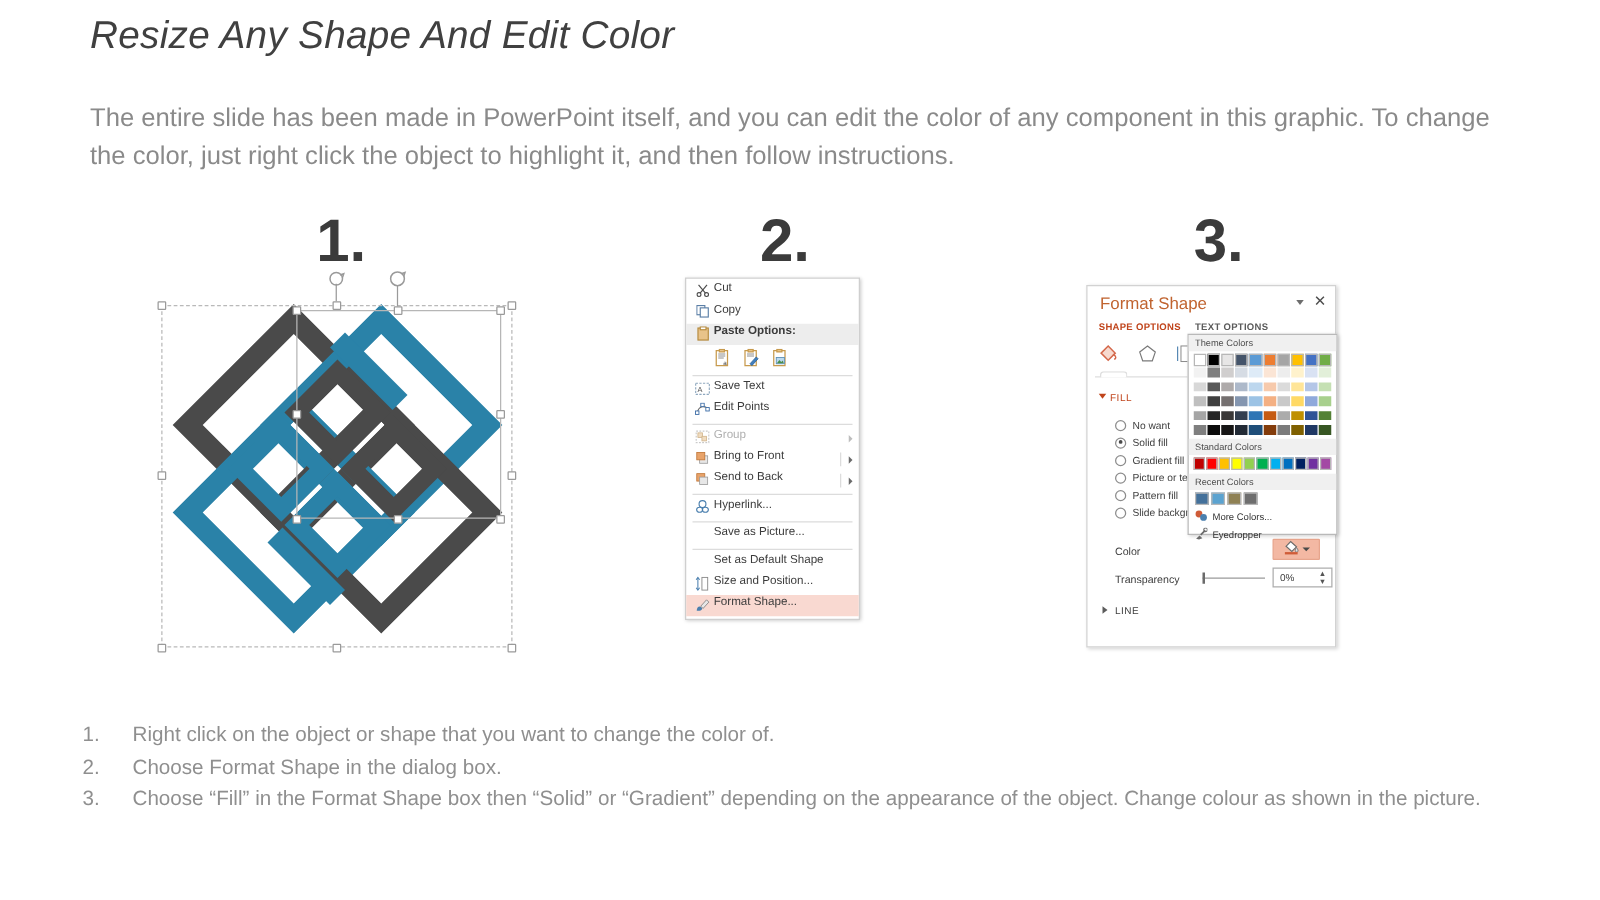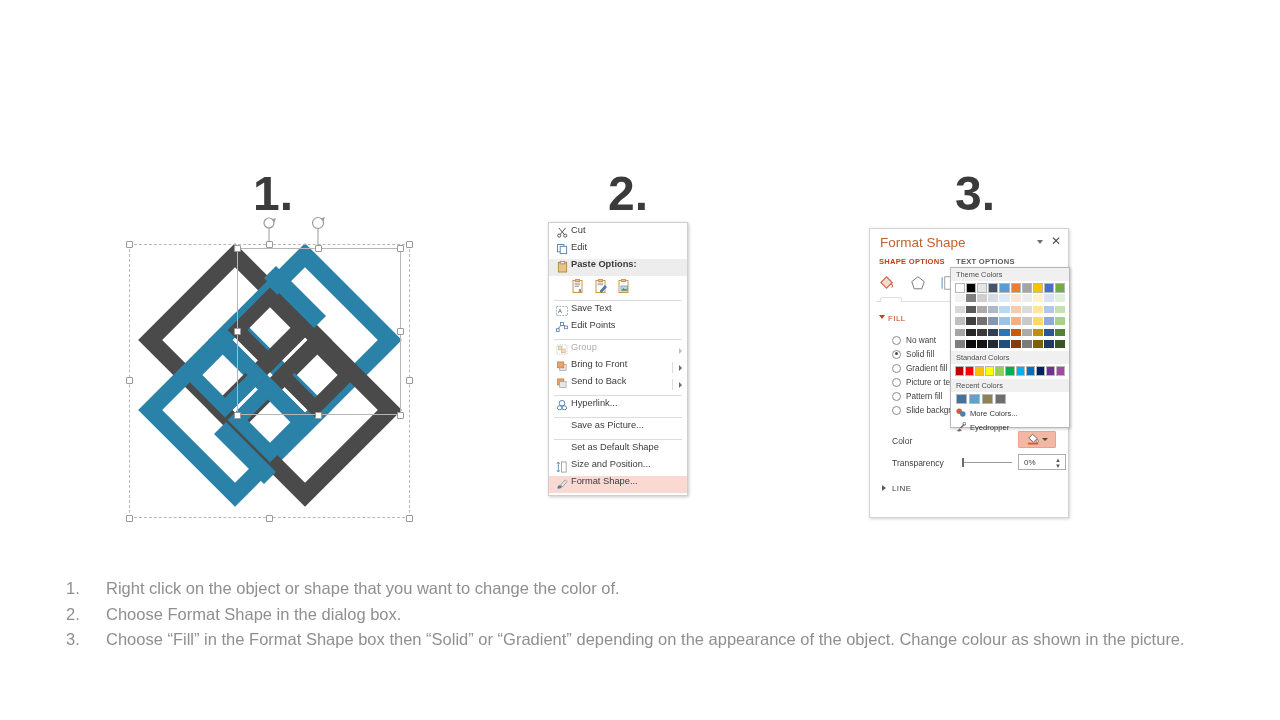--- a/index.html
+++ b/index.html
@@ -139,20 +139,22 @@
   .instr{position:absolute;left:66px;top:576px;width:1210px;font-size:16.5px;color:#8f8f8f;line-height:25.5px;}
   .inrow{display:flex;gap:0;}
   .inrow .n{width:40px;flex:0 0 40px;}
   .inrow .t{flex:1;}
 </style>
 </head>
 <body>
 
 <div class="slide">
 
+  <div class="title">Resize Any Shape And Edit Color</div>
+  <div class="subtitle">The entire slide has been made in PowerPoint itself, and you can edit the color of any component in this graphic. To change the color, just right click the object to highlight it, and then follow instructions.</div>
 
   <div class="stepnum" id="num1">1.</div>
   <div class="stepnum" id="num2">2.</div>
   <div class="stepnum" id="num3">3.</div>
 
   <div class="shapewrap">
     <svg width="300" height="300" viewBox="0 0 300 300">
       <g fill="none" stroke-width="17" stroke-linejoin="miter">
 
         <rect x="55" y="55" width="120" height="120" transform="rotate(45 115 115)" stroke="#4a4a4a"></rect>
@@ -234,21 +236,21 @@
       <span class="lbl">Cut</span>
     </div>
 
     <div class="mi">
       <span class="ico">
         <svg width="11" height="11" viewBox="0 0 12 12">
             <rect x="0.5" y="0.5" width="7" height="8" fill="#fff" stroke="#5b7fa6"></rect>
             <rect x="3.5" y="2.5" width="7" height="8" fill="#fff" stroke="#5b7fa6"></rect>
           </svg>
       </span>
-      <span class="lbl">Edit</span>
+      <span class="lbl">Copy</span>
     </div>
 
     <div class="mi hdr">
       <span class="ico">
         <svg width="11" height="12" viewBox="0 0 12 13">
             <rect x="1.5" y="1.5" width="9" height="10.5" fill="#e8c38a" stroke="#b58a3d"></rect>
             <rect x="3.5" y="0.5" width="5" height="2.5" fill="#fff" stroke="#b58a3d"></rect>
           </svg>
       </span>
       <span class="lbl">Paste Options:</span>

